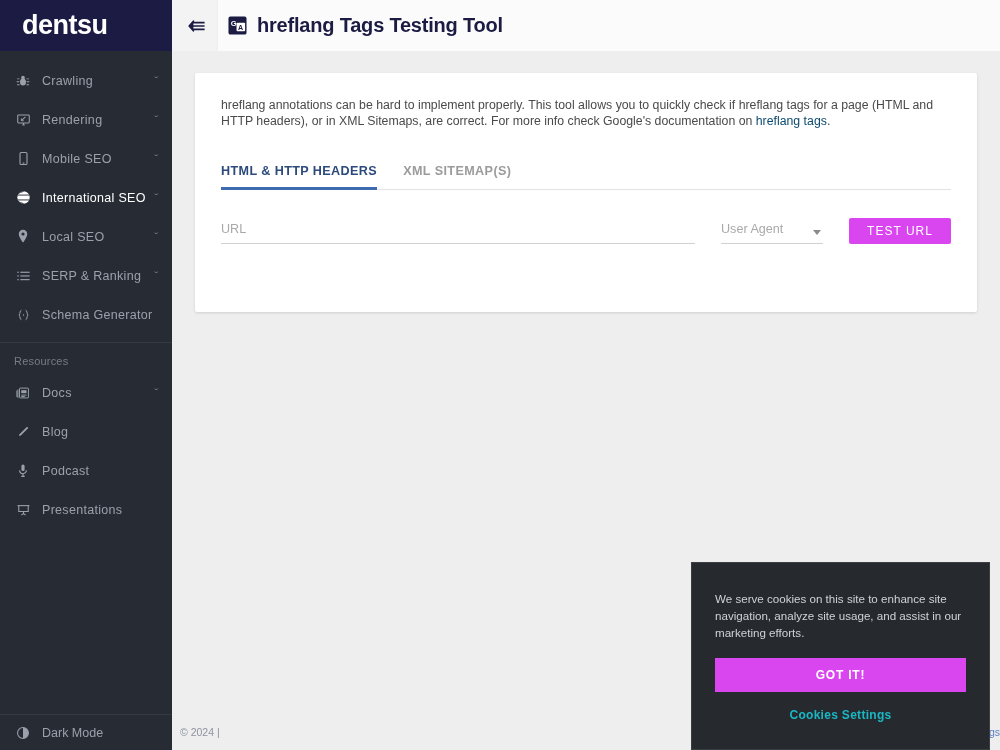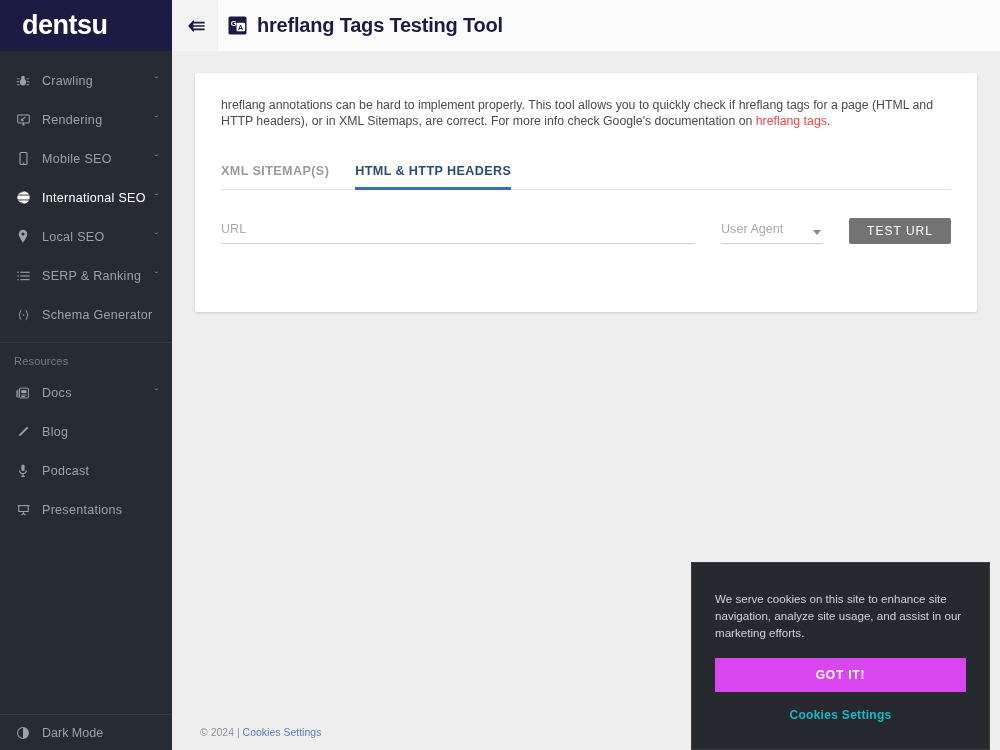--- a/index.html
+++ b/index.html
@@ -127,21 +127,21 @@
     position: absolute; left: 23px; top: 22px;
     width: 782px; height: 239px;
     background: #ffffff;
     box-shadow: 0 1px 3px rgba(0,0,0,.13);
     border-radius: 2px;
   }
   .card-desc {
     padding: 24px 26px 0 26px;
     color: #4a4a4a; font-size: 12.3px; line-height: 1.33;
   }
-  .card-desc a { color: #ef4444; text-decoration: none; }
+  .card-desc a { color: #0c4a6e; text-decoration: none; }
 
   .tabs {
     margin: 22px 26px 0 26px;
     border-bottom: 1px solid #e3e3e3;
     display: flex; height: 38px;
   }
   .tab {
     height: 38px; display: flex; align-items: center;
     font-size: 12.6px; font-weight: 700; letter-spacing: 0.4px;
     color: #9b9b9b; cursor: pointer; margin-right: 26px;
@@ -164,30 +164,30 @@
   .underline-input::placeholder { color: #a9a9a9; }
   .ua-caret {
     position: absolute; right: 2px; bottom: 9px;
     width: 0; height: 0; pointer-events: none;
     border-left: 4px solid transparent;
     border-right: 4px solid transparent;
     border-top: 5px solid #8a8a8a;
   }
   .test-btn {
     flex: 0 0 102px; height: 26px;
-    background: #737373; border: none; border-radius: 2px;
+    background: #d946ef; border: none; border-radius: 2px;
     color: #ffffff; font-family: "Liberation Sans", sans-serif;
     font-size: 12px; letter-spacing: 1px; cursor: default;
   }
 
   .footer {
     position: absolute; left: 0; bottom: 0;
     width: 828px; height: 36px;
-    display: flex; align-items: center; padding-left: 28px;
-    font-size: 10.5px; color: #8d93a0;
+    display: flex; align-items: center; padding-left: 8px;
+    font-size: 10.5px; color: #8d93a0; justify-content: space-between;
   }
   .footer a { color: #5b7fc4; text-decoration: none; }
 
   
   .cookie {
     position: absolute; left: 691px; top: 562px;
     width: 299px; height: 188px;
     background: #26292e;
     border: 1px solid #3a3d42;
     padding: 28px 23px 0 23px;
@@ -400,22 +400,22 @@
   <div class="promo">
   </div>
 
   <main class="main">
 
     <section class="card">
 
       <p class="card-desc"><span>hreflang annotations can be hard to implement properly. This tool allows you to quickly check if hreflang tags for a page (HTML and HTTP headers), or in XML Sitemaps, are correct. For more info check Google's documentation on </span><a href="#">hreflang tags</a><span>.</span></p>
 
       <div class="tabs">
+        <div class="tab active">HTML &amp; HTTP HEADERS</div>
         <div class="tab">XML SITEMAP(S)</div>
-        <div class="tab active">HTML &amp; HTTP HEADERS</div>
       </div>
 
       <div class="form-row">
         <div class="field-url">
           <input class="underline-input" type="text" placeholder="URL" style="">
         </div>
         <div class="field-ua">
           <input class="underline-input" type="text" readonly="" placeholder="User Agent" style="">
           <span class="ua-caret"></span>
         </div>

